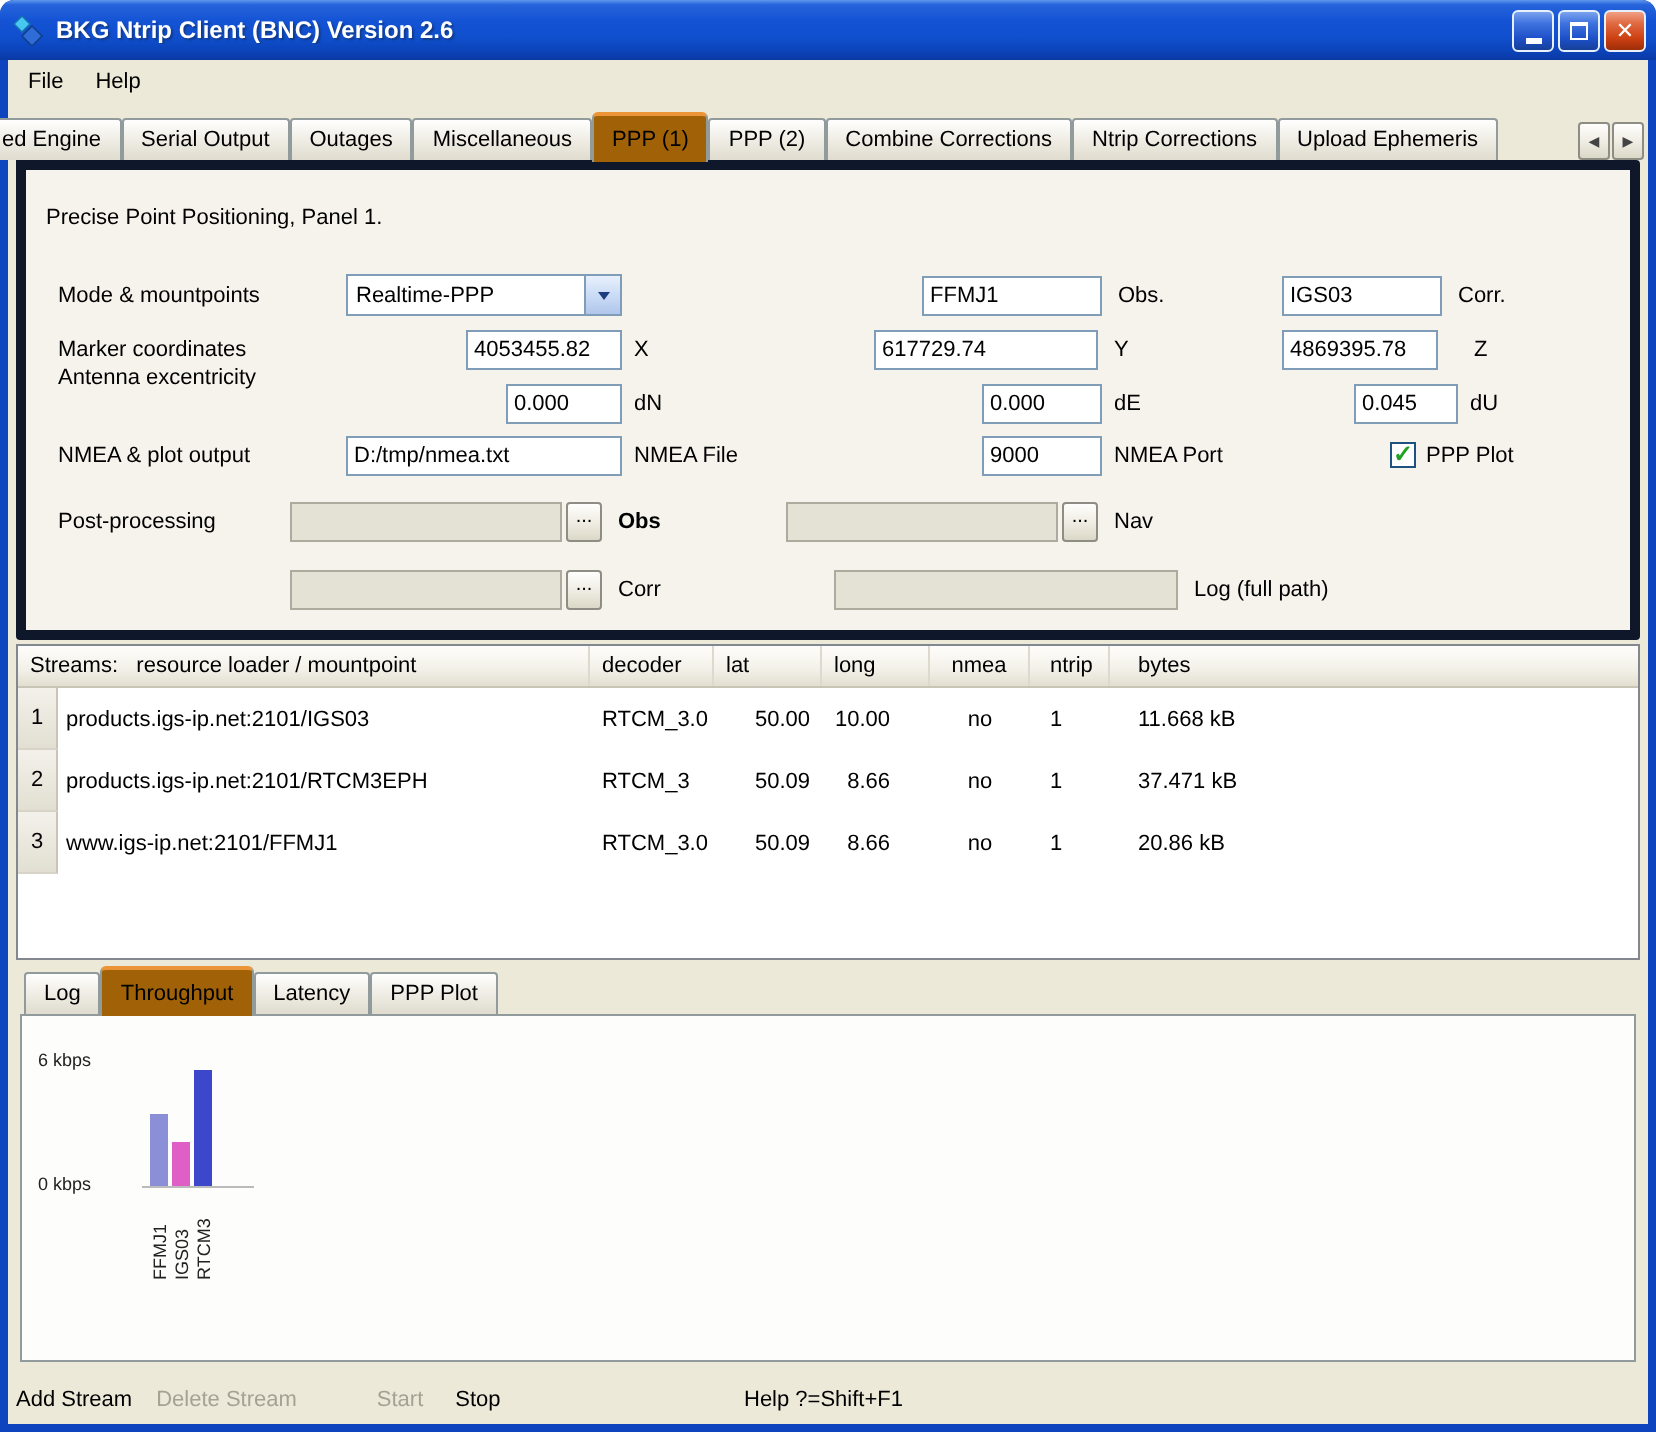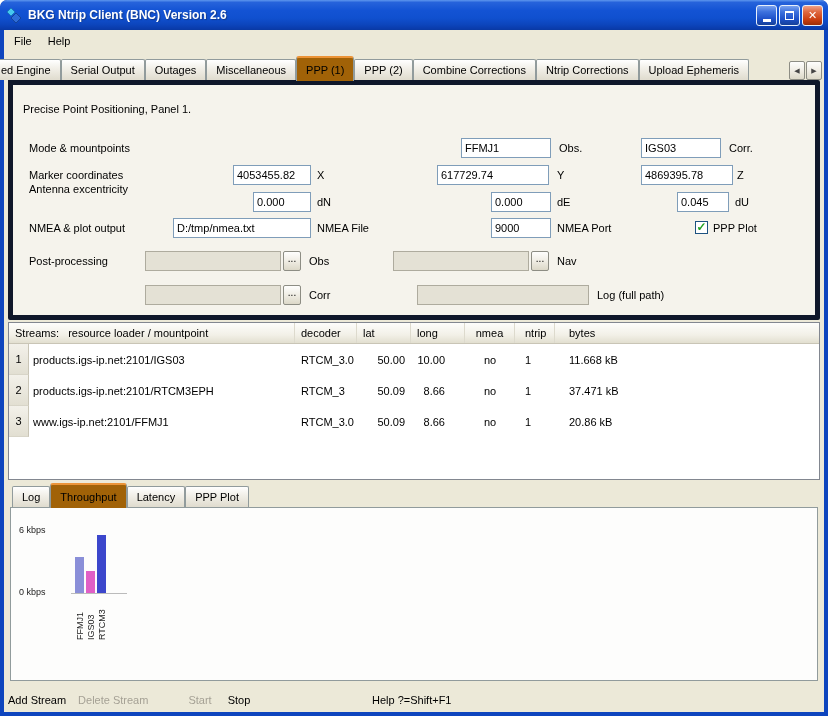--- a/index.html
+++ b/index.html
@@ -140,31 +140,37 @@
         <span class="tab-scroll">
             <span>▶</span>
           </span>
       </span>
     </div>
 
     <div class="panel">
       <span class="lbl" style="left:10px;top:14px;">Precise Point Positioning, Panel 1.</span>
 
       <span class="lbl" style="left:16px;top:53px;">Mode &amp; mountpoints</span>
+      <span class="combo" style="left:160px;top:52px;width:138px;">
+        <span class="combo-text">Realtime-PPP</span>
+        <span class="combo-btn">
+            <span class="combo-arrow"></span>
+          </span>
+      </span>
       <input class="field" style="left: 448px; top: 53px; width: 90px;" value="FFMJ1">
       <span class="lbl" style="left:546px;top:53px;">Obs.</span>
       <input class="field" style="left: 628px; top: 53px; width: 80px;" value="IGS03">
       <span class="lbl" style="left:716px;top:53px;">Corr.</span>
 
       <span class="lbl" style="left:16px;top:80px;">Marker coordinates</span>
       <input class="field" style="left: 220px; top: 80px; width: 78px;" value="4053455.82">
       <span class="lbl" style="left:304px;top:80px;">X</span>
       <input class="field" style="left: 424px; top: 80px; width: 112px;" value="617729.74">
       <span class="lbl" style="left:544px;top:80px;">Y</span>
-      <input class="field" style="left: 628px; top: 80px; width: 92px;" value="4869395.78">
+      <input class="field" style="left: 628px; top: 80px; width: 78px;" value="4869395.78">
       <span class="lbl" style="left:724px;top:80px;">Z</span>
 
       <span class="lbl" style="left:16px;top:94px;">Antenna excentricity</span>
       <input class="field" style="left: 240px; top: 107px; width: 58px;" value="0.000">
       <span class="lbl" style="left:304px;top:107px;">dN</span>
       <input class="field" style="left: 478px; top: 107px; width: 60px;" value="0.000">
       <span class="lbl" style="left:544px;top:107px;">dE</span>
       <input class="field" style="left: 664px; top: 107px; width: 52px;" value="0.045">
       <span class="lbl" style="left:722px;top:107px;">dU</span>
 
@@ -172,21 +178,21 @@
       <input class="field" style="left: 160px; top: 133px; width: 138px;" value="D:/tmp/nmea.txt">
       <span class="lbl" style="left:304px;top:133px;">NMEA File</span>
       <input class="field" style="left: 478px; top: 133px; width: 60px;" value="9000">
       <span class="lbl" style="left:544px;top:133px;">NMEA Port</span>
       <span class="checkbox" style="left:682px;top:136px;"><span>✓</span></span>
       <span class="lbl" style="left:700px;top:133px;">PPP Plot</span>
 
       <span class="lbl" style="left:16px;top:166px;">Post-processing</span>
       <input class="field" style="left: 132px; top: 166px; width: 136px;" disabled="">
       <span class="browse-btn" style="left:270px;top:166px;">...</span>
-      <span class="lbl" style="left:296px;top:166px;">Obs</span>
+      <span class="lbl" style="left:296px;top:166px;font-weight:bold;">Obs</span>
       <input class="field" style="left: 380px; top: 166px; width: 136px;" disabled="">
       <span class="browse-btn" style="left:518px;top:166px;">...</span>
       <span class="lbl" style="left:544px;top:166px;">Nav</span>
 
       <input class="field" style="left: 132px; top: 200px; width: 136px;" disabled="">
       <span class="browse-btn" style="left:270px;top:200px;">...</span>
       <span class="lbl" style="left:296px;top:200px;">Corr</span>
       <input class="field" style="left: 404px; top: 200px; width: 172px;" disabled="">
       <span class="lbl" style="left:584px;top:200px;">Log (full path)</span>
     </div>

